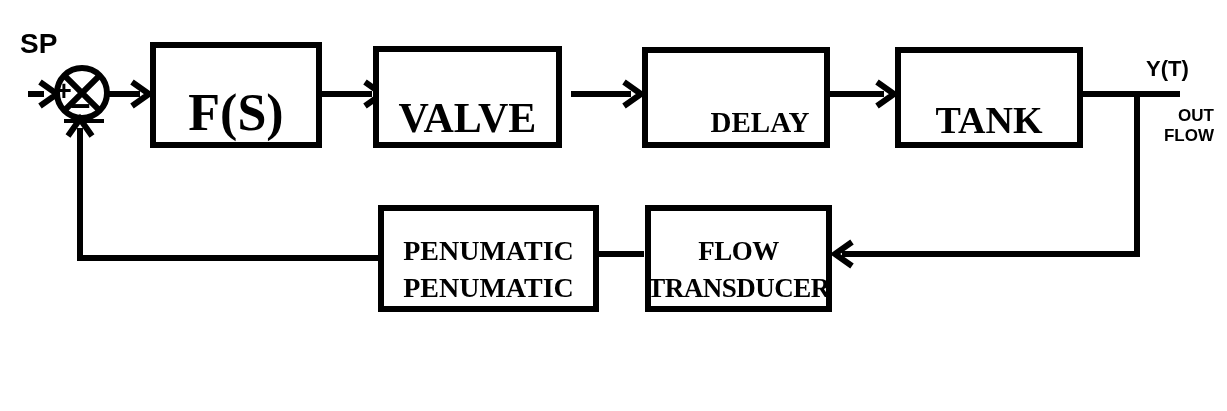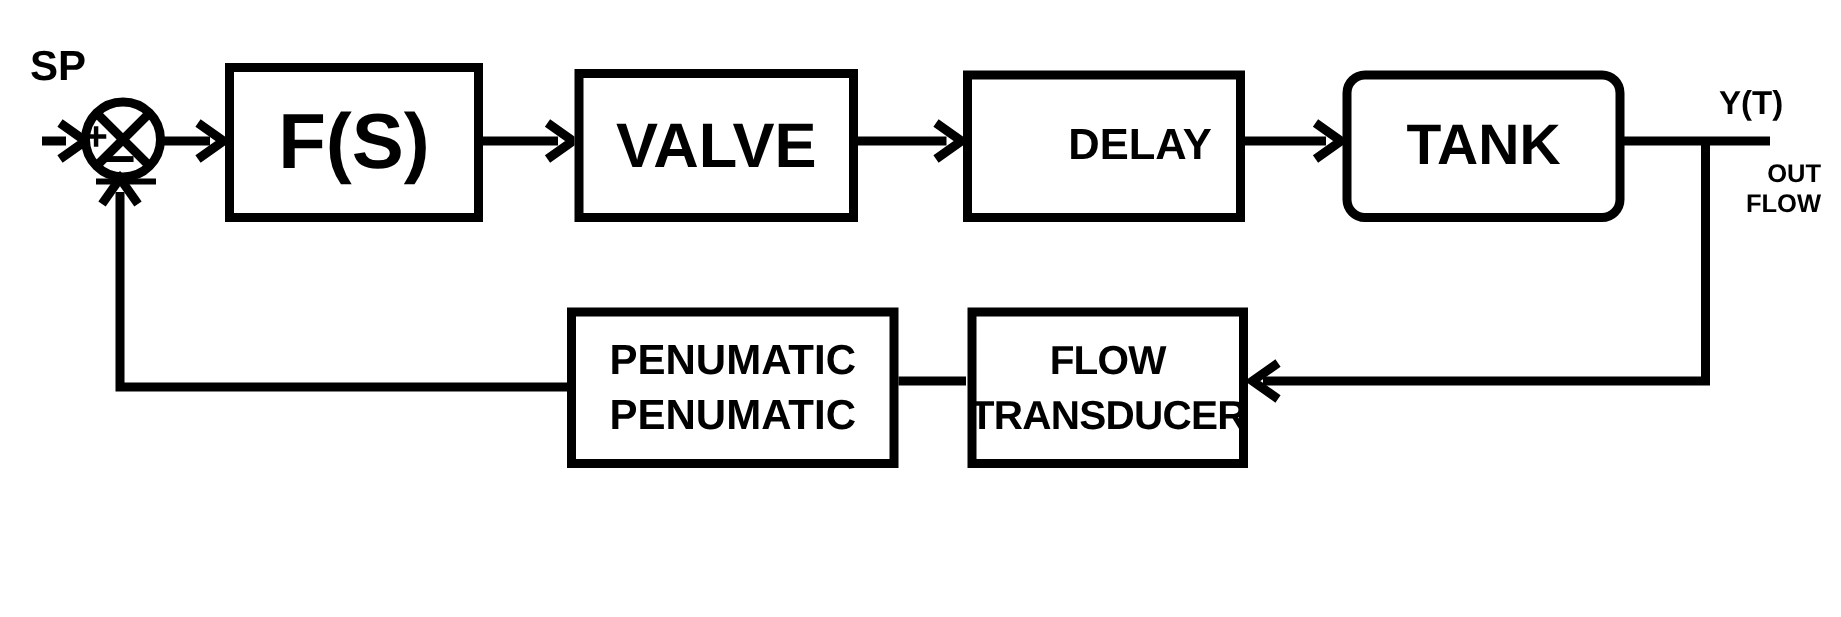--- a/index.html
+++ b/index.html
@@ -23,31 +23,32 @@
     color: var(--line);
   }
 
   .block {
     position: absolute;
     border: 6px solid var(--line);
     background: var(--background);
     display: flex;
     flex-direction: column;
     align-items: center;
-    justify-content: center;
+    justify-content: flex-end;
     text-align: center;
     font-weight: bold;
     color: var(--line);
     white-space: nowrap;
+    font-family: Liberation Serif, serif;
   }
 
   .b-controller { left: 150px; top: 42px;  width: 172px; height: 106px; font-size: 52px; }
-  .b-valve      { left: 383px; top: 46px;  width: 189px; height: 102px; font-size: 42px; }
+  .b-valve      { left: 373px; top: 46px;  width: 189px; height: 102px; font-size: 42px; }
   .b-delay      { left: 642px; top: 47px;  width: 188px; height: 101px; font-size: 29px; line-height: 1.35; padding-left: 48px; }
-  .b-tank       { left: 895px; top: 47px;  width: 188px; height: 101px; font-size: 38px; border-radius: 15px; }
+  .b-tank       { left: 895px; top: 47px;  width: 188px; height: 101px; font-size: 38px; }
   .b-amp        { left: 378px; top: 205px; width: 221px; height: 107px; font-size: 28px; line-height: 1.3; }
   .b-transducer { left: 645px; top: 205px; width: 187px; height: 107px; font-size: 27px; line-height: 1.35; letter-spacing: -0.5px; }
 
   .lbl {
     position: absolute;
     font-weight: bold;
     color: var(--line);
     white-space: nowrap;
   }
   .lbl-sp   { left: 20px;    top: 28px;  font-size: 28px; }

